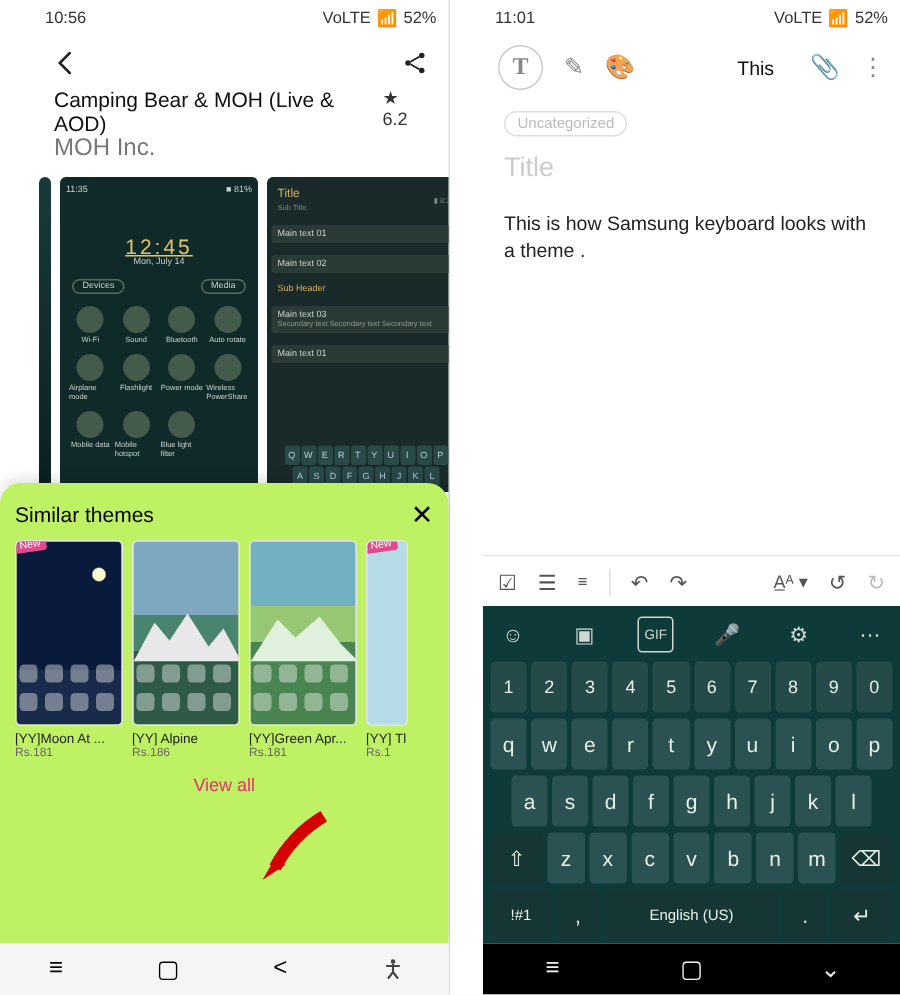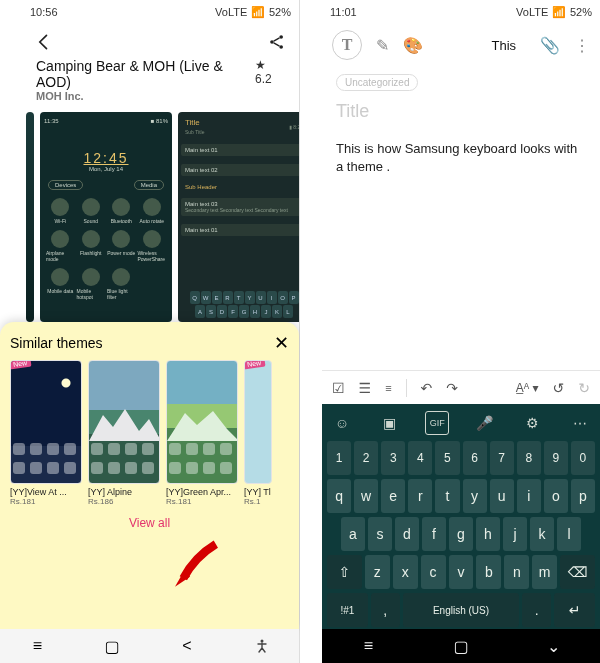--- a/index.html
+++ b/index.html
@@ -7,42 +7,42 @@
   .phone { width: 300px; height: 663px; background: #fff; display: flex; flex-direction: column; position: relative; padding-left: 22px; }
   .phone.left { border-right: 1px solid #ddd; }
   .statusbar { height: 24px; display: flex; justify-content: space-between; align-items: center; padding: 0 8px; font-size: 11px; color: #333; }
   .sb-r { display:flex; gap:4px; align-items:center;}
   .header-row { display: flex; align-items: center; justify-content: space-between; padding: 8px 12px 4px; }
   .back-icon, .share-icon { width: 20px; height: 20px; }
   .title-block { padding: 2px 14px 6px; }
   .title-row { display:flex; justify-content:space-between; align-items:flex-start;}
   .title-text { font-size: 14px; font-weight: 400; color: #111; }
   .rating { font-size: 12px; color:#333; }
-  .pub { font-size: 11px; color: #777; font-weight: bold; }
+  .pub { font-size: 16px; color: #777; }
   .shots { display:flex; gap:6px; padding: 4px 0 0 4px; height: 218px; overflow:hidden;}
   .shot { width: 132px; height: 210px; border-radius: 4px; background:#102a2a; position:relative; font-size:8px; color:#c9d3c9; padding:6px 4px; flex-shrink:0;}
   .shot.s3 { background:#1a2a2a; display:flex; flex-direction:column; gap:4px; padding:4px 3px;}
   .s-sb { display:flex; justify-content:space-between; font-size:6px; margin-bottom:6px;}
   .clock { text-align:center; font-size:14px; color:#e6c36a; letter-spacing:2px; margin-top:26px;text-decoration:underline;}
   .date { text-align:center; font-size:6px; margin-bottom:8px;}
   .dev-med { display:flex; justify-content:space-between; padding:0 4px; margin-bottom:6px;}
   .chip { font-size:6px; border:0.5px solid #5a6a5a; border-radius:8px; padding:1px 6px;}
   .ico-grid { display:grid; grid-template-columns:repeat(4,1fr); gap:6px 2px; padding: 2px 2px; }
   .ico { display:flex; flex-direction:column; align-items:center; gap:2px; font-size:5px;}
   .ico .c { width:18px; height:18px; border-radius:9px; background:#445a4a; }
   .shot.s1partial { width:8px; padding:0; overflow:hidden; background:linear-gradient(#1a3a3a,#0a2020);}
   .s3hdr { display:flex; justify-content:space-between; align-items:center; padding:2px 4px;}
   .s3hdr .t { color:#d6b05a; font-size:8px;}
   .s3hdr .st { font-size:5px; color:#7a8a7a;}
   .mrow { background:#2a3a34; border-radius:2px; padding:3px 4px; font-size:6px; margin:2px 0;}
   .subh { color:#d6b05a; font-size:6px; padding:2px 4px;}
   .mini-kb { margin-top:auto; }
   .mk-row { display:flex; gap:1px; justify-content:center; margin-top:1px;}
   .mk-key { width:10px; height:13px; background:#2a4a4a; border-radius:2px; font-size:6px; display:flex; align-items:center; justify-content:center; color:#bcd;}
-  .similar { position:absolute; left:0; right:0; bottom:34px; top:322px; background:#fef9c3; border-top-left-radius:14px; border-top-right-radius:14px; box-shadow:0 -2px 10px rgba(0,0,0,.15); padding:10px 10px 4px; display:flex; flex-direction:column;}
+  .similar { position:absolute; left:0; right:0; bottom:34px; top:322px; background:#bef264; border-top-left-radius:14px; border-top-right-radius:14px; box-shadow:0 -2px 10px rgba(0,0,0,.15); padding:10px 10px 4px; display:flex; flex-direction:column;}
   .sim-hdr { display:flex; justify-content:space-between; align-items:center; margin-bottom:6px;}
   .sim-h { font-size:14px; font-weight:500;}
   .sim-row { display:flex; gap:6px; overflow:hidden;}
   .theme { width:72px; flex-shrink:0; }
   .theme .tpic { width:72px; height:124px; border-radius:4px; background:#3a5a7a; position:relative; overflow:hidden; border:1px solid #e3e3e3;}
   .badge-new { position:absolute; top:-2px; left:-2px; background:#e14a8a; color:#fff; font-size:7px; padding:1px 4px; border-radius:2px; transform:rotate(-8deg);}
   .tname { font-size:9px; margin-top:3px; color:#222; white-space:nowrap; overflow:hidden; text-overflow:ellipsis;}
   .tprice { font-size:8px; color:#666;}
   .viewall { text-align:center; color:#e2336d; font-size:12px; padding:10px 0 4px;}
   .apply { text-align:center; color:#e2336d; font-size:13px; padding:14px 0;}
@@ -225,21 +225,21 @@
               <div class="ii"></div>
               <div class="ii"></div>
               <div class="ii"></div>
               <div class="ii"></div>
               <div class="ii"></div>
               <div class="ii"></div>
               <div class="ii"></div>
               <div class="ii"></div>
             </div>
           </div>
-        <div class="tname">[YY]View At ...</div>
+        <div class="tname">[YY]Moon At ...</div>
         <div class="tprice">Rs.181</div>
       </div>
       <div class="theme">
         <div class="tpic alpine">
             <svg class="mtn" viewBox="0 0 72 36">
               <polygon points="0,36 14,10 24,22 36,4 50,26 60,14 72,36" fill="#e8e8ea"></polygon>
             </svg>
             <div class="irow">
               <div class="ii"></div>
               <div class="ii"></div>

